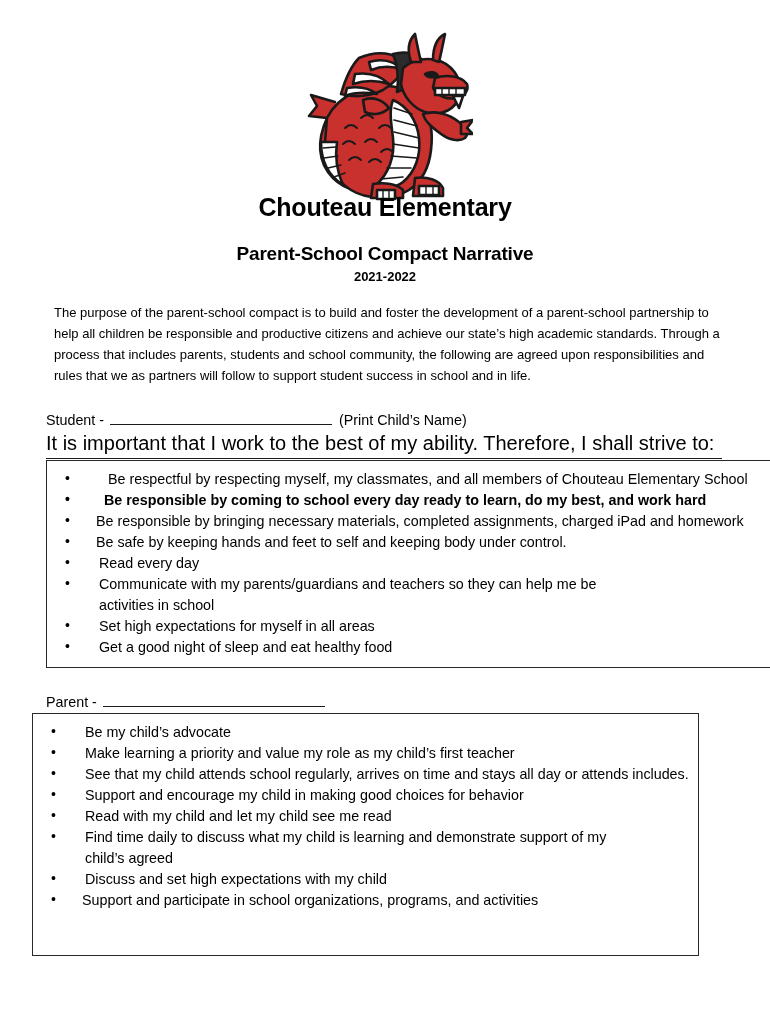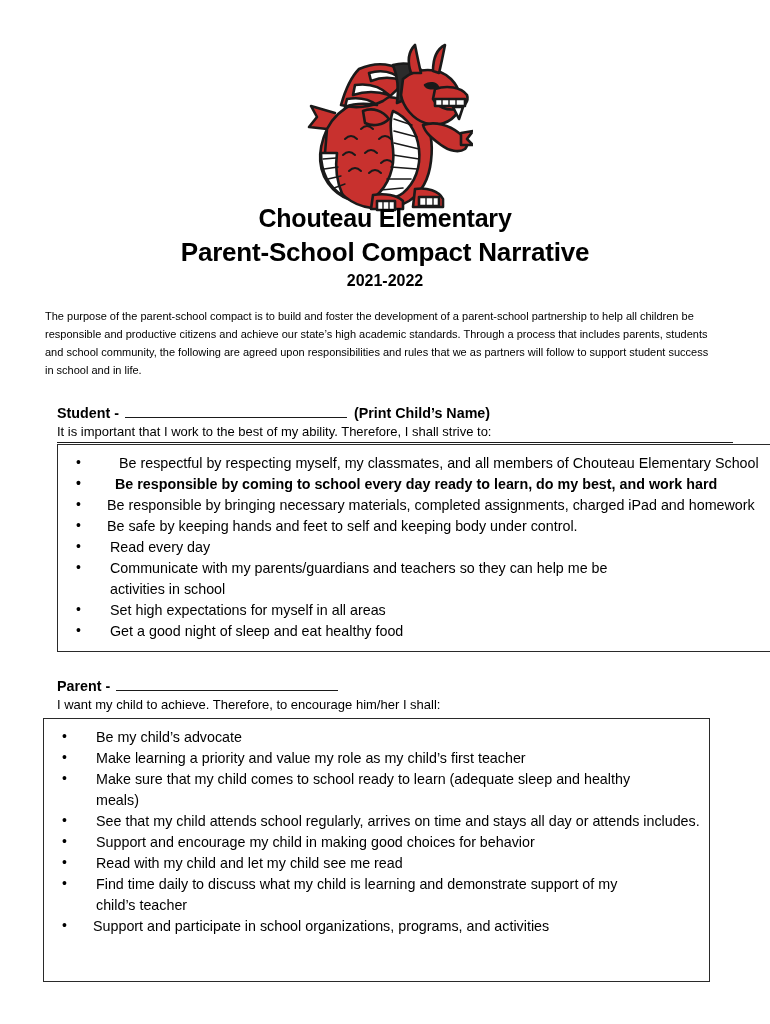--- a/index.html
+++ b/index.html
@@ -3,74 +3,74 @@
 <meta charset="utf-8">
 <style>
   * { margin:0; padding:0; box-sizing:border-box; }
   html, body {
     width:770px; height:1024px;
     background:#ffffff;
     font-family:"Liberation Sans", sans-serif;
     color:#000000;
     overflow:hidden;
   }
-  .page { position:relative; width:770px; height:1024px; padding:11px; }
+  .page { position:relative; width:770px; height:1024px; padding:0; }
 
   
   .logo-wrap {
     width:100%;
     display:flex;
     justify-content:center;
     align-items:flex-start;
     padding-top:22px;
     height:192px;
   }
   .logo-wrap svg { display:block; }
 
   
   .title-block { text-align:center; }
   .title-1 {
     font-size:25px; font-weight:bold; letter-spacing:-0.2px;
     line-height:1.22;
   }
   .title-2 {
-    font-size:26px; font-weight:bold; letter-spacing:-0.2px;
-    line-height:1.22; margin-top:3px;
+    font-size:19px; font-weight:bold; letter-spacing:-0.2px;
+    line-height:1.22; margin-top:19px;
   }
   .title-year {
-    font-size:16px; font-weight:bold; margin-top:4px; letter-spacing:0px;
+    font-size:13px; font-weight:bold; margin-top:4px; letter-spacing:0px;
   }
 
   
   .intro {
-    margin:18px 42px 0 34px;
-    font-size:11px;
+    margin:18px 42px 0 54px;
+    font-size:13px;
     line-height:1.62;
     text-align:left;
   }
 
   
   .sec-head {
     margin:26px 0 0 46px;
     font-size:14.3px;
-    font-weight:bold;
+    font-weight:normal;
     display:flex;
     align-items:baseline;
     white-space:nowrap;
   }
   .sec-head .blank {
     display:inline-block;
     width:222px;
     border-bottom:1.6px solid #1a1a1a;
     margin:0 7px 0 6px;
     height:13px;
   }
 
   .sec-sub {
-    font-size:13px;
+    font-size:20px;
     margin:2px 0 0 46px;
     line-height:1.35;
     padding-bottom:1px;
   }
   .sec-sub.ruled {
     width:676px;
     border-bottom:1.4px solid #1a1a1a;
   }
 
   
@@ -234,35 +234,31 @@
       </li>
       <li class="ind-3">Set high expectations for myself in all areas</li>
       <li class="ind-3">Get a good night of sleep and eat healthy food</li>
     </ul>
   </div>
 
   <div class="sec-head">
     <span>Parent -</span>
     <span class="blank"></span>
   </div>
-  <div class="sec-sub">I want my child to achieve.  Therefore, to encourage him/her I shall:</div>
 
   <div class="box parent">
     <ul class="blist">
       <li class="ind-3">Be my child’s advocate</li>
       <li class="ind-3">Make learning a priority and value my role as my child’s first teacher</li>
-      <li class="ind-3">
-        <span class="wrapline">Make sure that my child comes to school ready to learn (adequate sleep and healthy</span>
-        <span class="wrapline">meals)</span>
-      </li>
       <li class="ind-3">See that my child attends school regularly, arrives on time and stays all day or attends includes.</li>
       <li class="ind-3">Support and encourage my child in making good choices for behavior</li>
       <li class="ind-3">Read with my child and let my child see me read</li>
       <li class="ind-3">
         <span class="wrapline">Find time daily to discuss what my child is learning and demonstrate support of my</span>
-        <span class="wrapline">child’s teacher</span>
+        <span class="wrapline">child’s agreed</span>
       </li>
+      <li class="ind-3">Discuss and set high expectations with my child</li>
       <li class="ind-4">Support and participate in school organizations, programs, and activities</li>
 
     </ul>
   </div>
 
 </div>
 
 </body></html>

